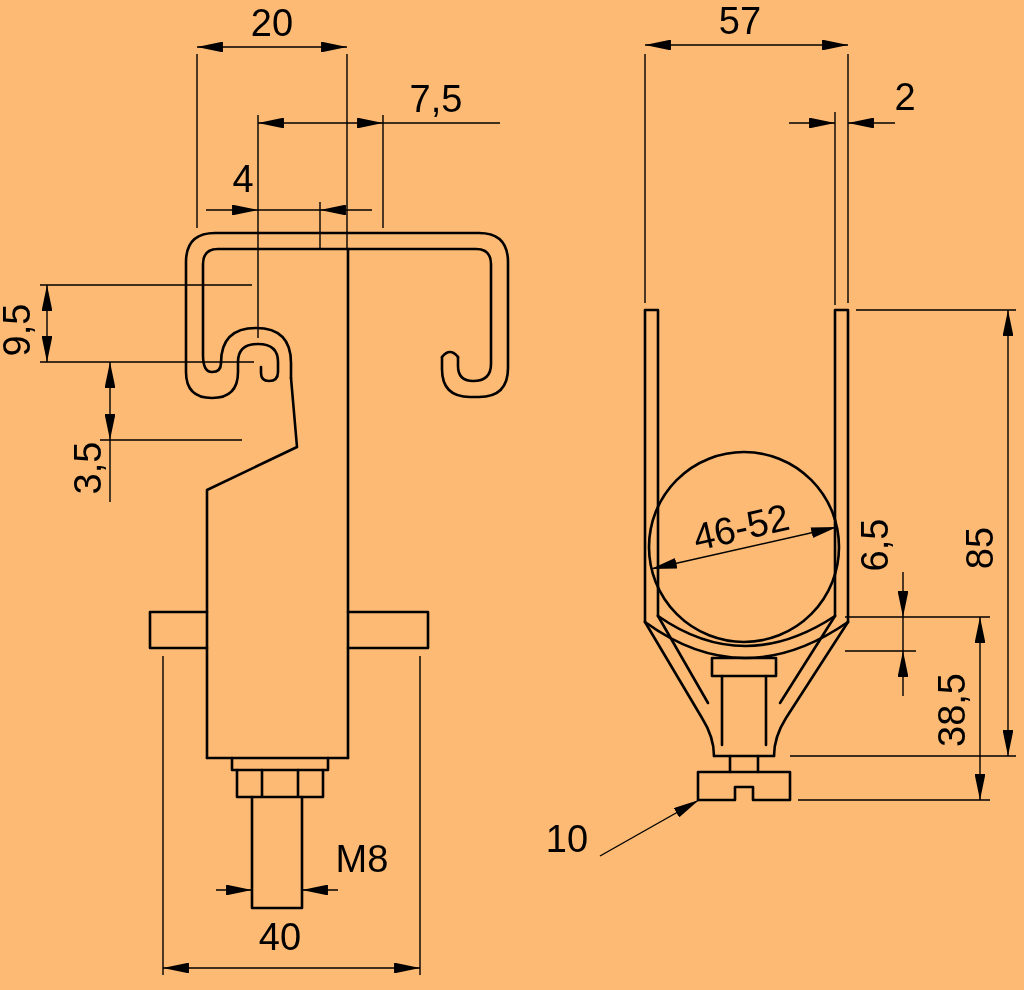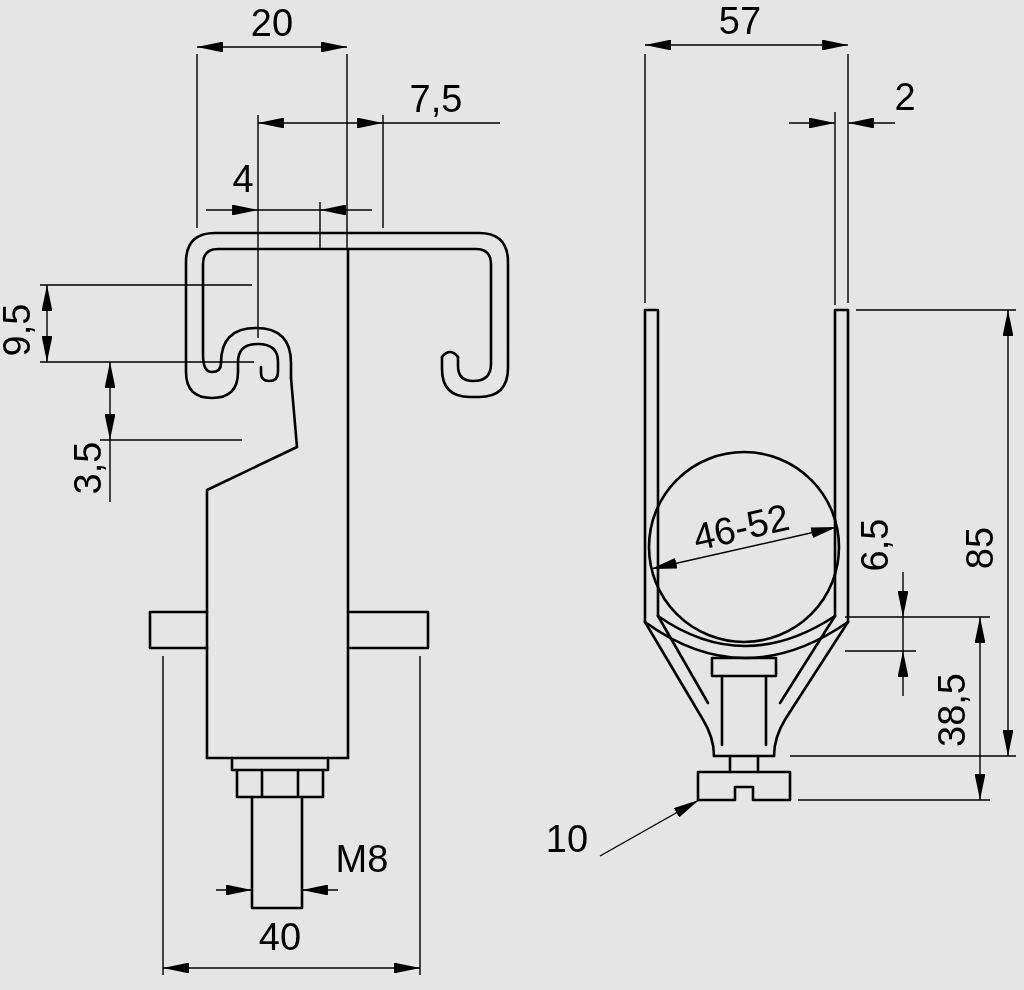--- a/index.html
+++ b/index.html
@@ -1,16 +1,16 @@
 <!DOCTYPE html>
 <html><head>
 <meta charset="utf-8">
 <style>
   html,body{margin:0;padding:0;background:#ffffff;}
-  .page{width:1024px;height:990px;background:#e5e5e5;position:relative;overflow:hidden;}
+  .page{width:1024px;height:990px;background:#fdba74;position:relative;overflow:hidden;}
   svg{display:block;}
   .obj{fill:none;stroke:#000;stroke-width:2.6;stroke-linecap:round;stroke-linejoin:round;}
   .thin{fill:none;stroke:#000;stroke-width:1.4;}
   .dimtxt{font-family:"Liberation Sans", sans-serif;font-size:38px;fill:#000;}
 </style>
 </head>
 <body>
 
 <div class="page">
 <svg width="1024" height="990" viewBox="0 0 1024 990">

